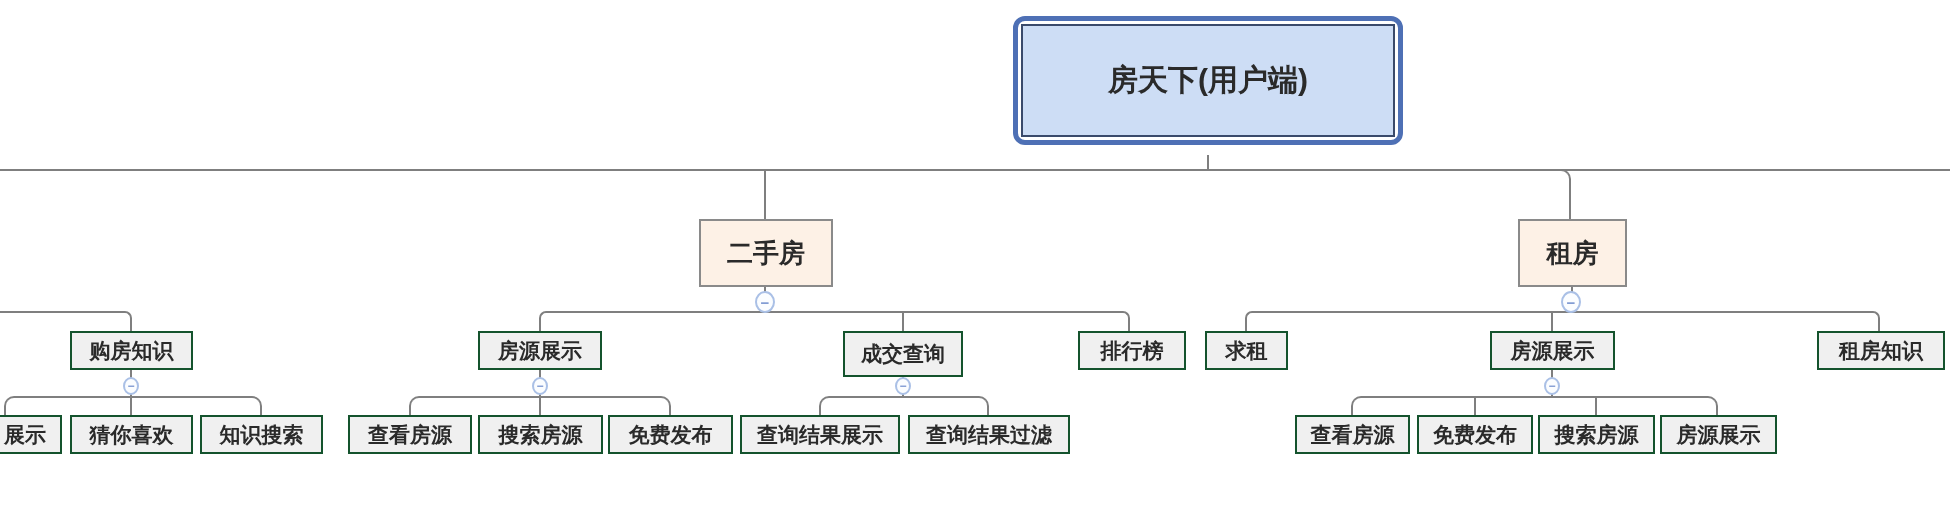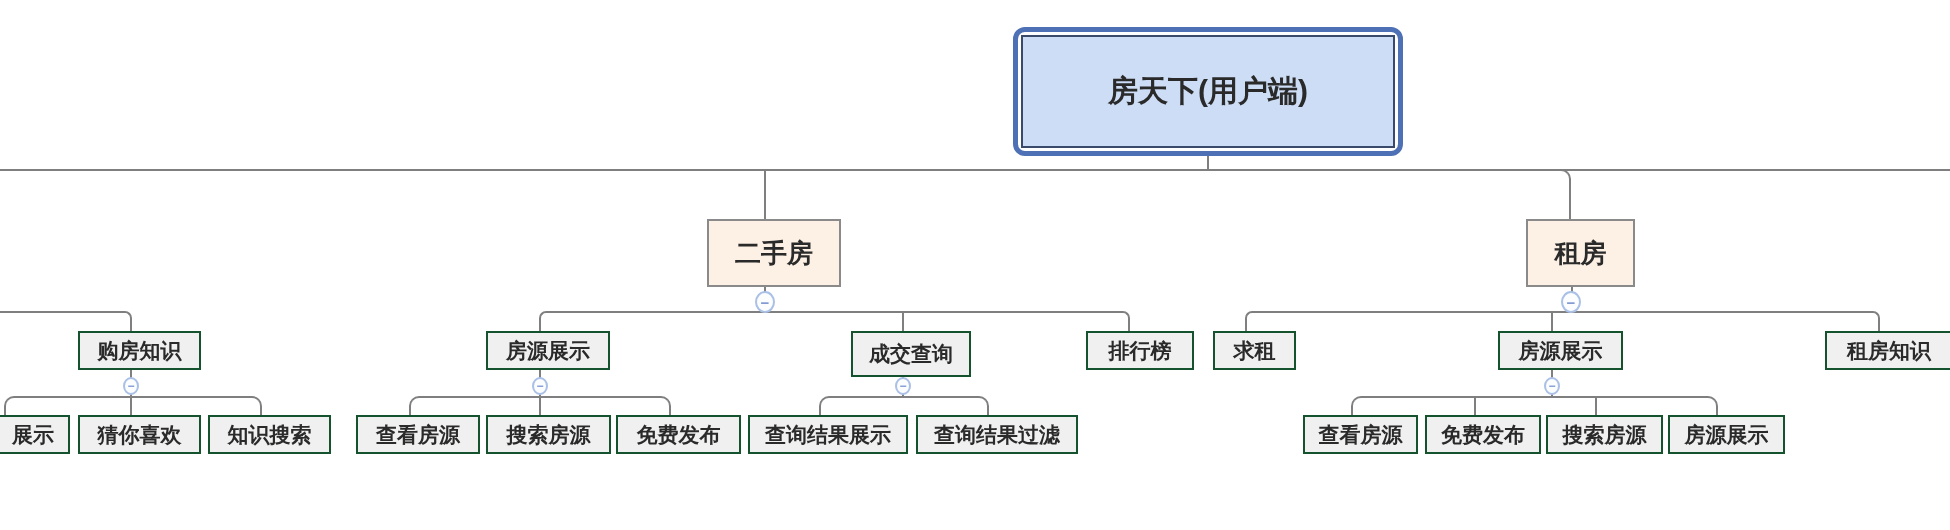--- a/index.html
+++ b/index.html
@@ -17,21 +17,21 @@
   .corner-tl{border-top:2px solid #7f7f7f;border-left:2px solid #7f7f7f;border-top-left-radius:10px;}
   .corner-tr{border-top:2px solid #7f7f7f;border-right:2px solid #7f7f7f;border-top-right-radius:10px;}
   .corner.small{width:10px;height:10px;}
   .corner.small.corner-tl{border-top-left-radius:7px;}
   .corner.small.corner-tr{border-top-right-radius:7px;}
   
   .node{
     position:absolute;box-sizing:border-box;z-index:2;
     border:2px solid #14532d;background:#f0f0f0;
     display:flex;align-items:center;justify-content:center;
-    font-size:21px;font-weight:600;white-space:nowrap;margin-left:8px;
+    font-size:21px;font-weight:600;white-space:nowrap;
   }
   .lvl2{background:#fdf1e6;border-color:#8a8a8a;font-size:26px;}
   .clipped{justify-content:flex-start;padding-left:56px;}
   .root-node{
     position:absolute;box-sizing:border-box;z-index:2;
     border:5px solid #4e70b5;border-radius:12px;background:#ffffff;
     padding:3px;
   }
   .root-inner{
     width:100%;height:100%;box-sizing:border-box;
@@ -107,21 +107,21 @@
 
   <div class="vline" style="left:1551px;top:370px;height:26px;"></div>
   <div class="corner corner-tl" style="left:1351px;top:396px;"></div>
   <div class="vline" style="left:1351px;top:407px;height:8px;"></div>
   <div class="hline" style="left:1362px;top:396px;width:345px;"></div>
   <div class="vline" style="left:1474px;top:398px;height:17px;"></div>
   <div class="vline" style="left:1595px;top:398px;height:17px;"></div>
   <div class="corner corner-tr" style="left:1706px;top:396px;"></div>
   <div class="vline" style="left:1716px;top:407px;height:8px;"></div>
 
-  <div class="root-node" style="left:1013px;top:27px;width:390px;height:129px;">
+  <div class="root-node" style="left:1013px;top:16px;width:390px;height:129px;">
     <div class="root-inner">房天下(用户端)</div>
   </div>
 
   <div class="node lvl2" style="left:699px;top:219px;width:134px;height:68px;">二手房</div>
   <div class="node" style="left:70px;top:331px;width:123px;height:39px;">购房知识</div>
 
   <div class="node lvl2" style="left:1518px;top:219px;width:109px;height:68px;">租房</div>
   <div class="node" style="left:478px;top:331px;width:124px;height:39px;">房源展示</div>
   <div class="node" style="left:843px;top:331px;width:120px;height:46px;">成交查询</div>
   <div class="node" style="left:1078px;top:331px;width:108px;height:39px;">排行榜</div>

